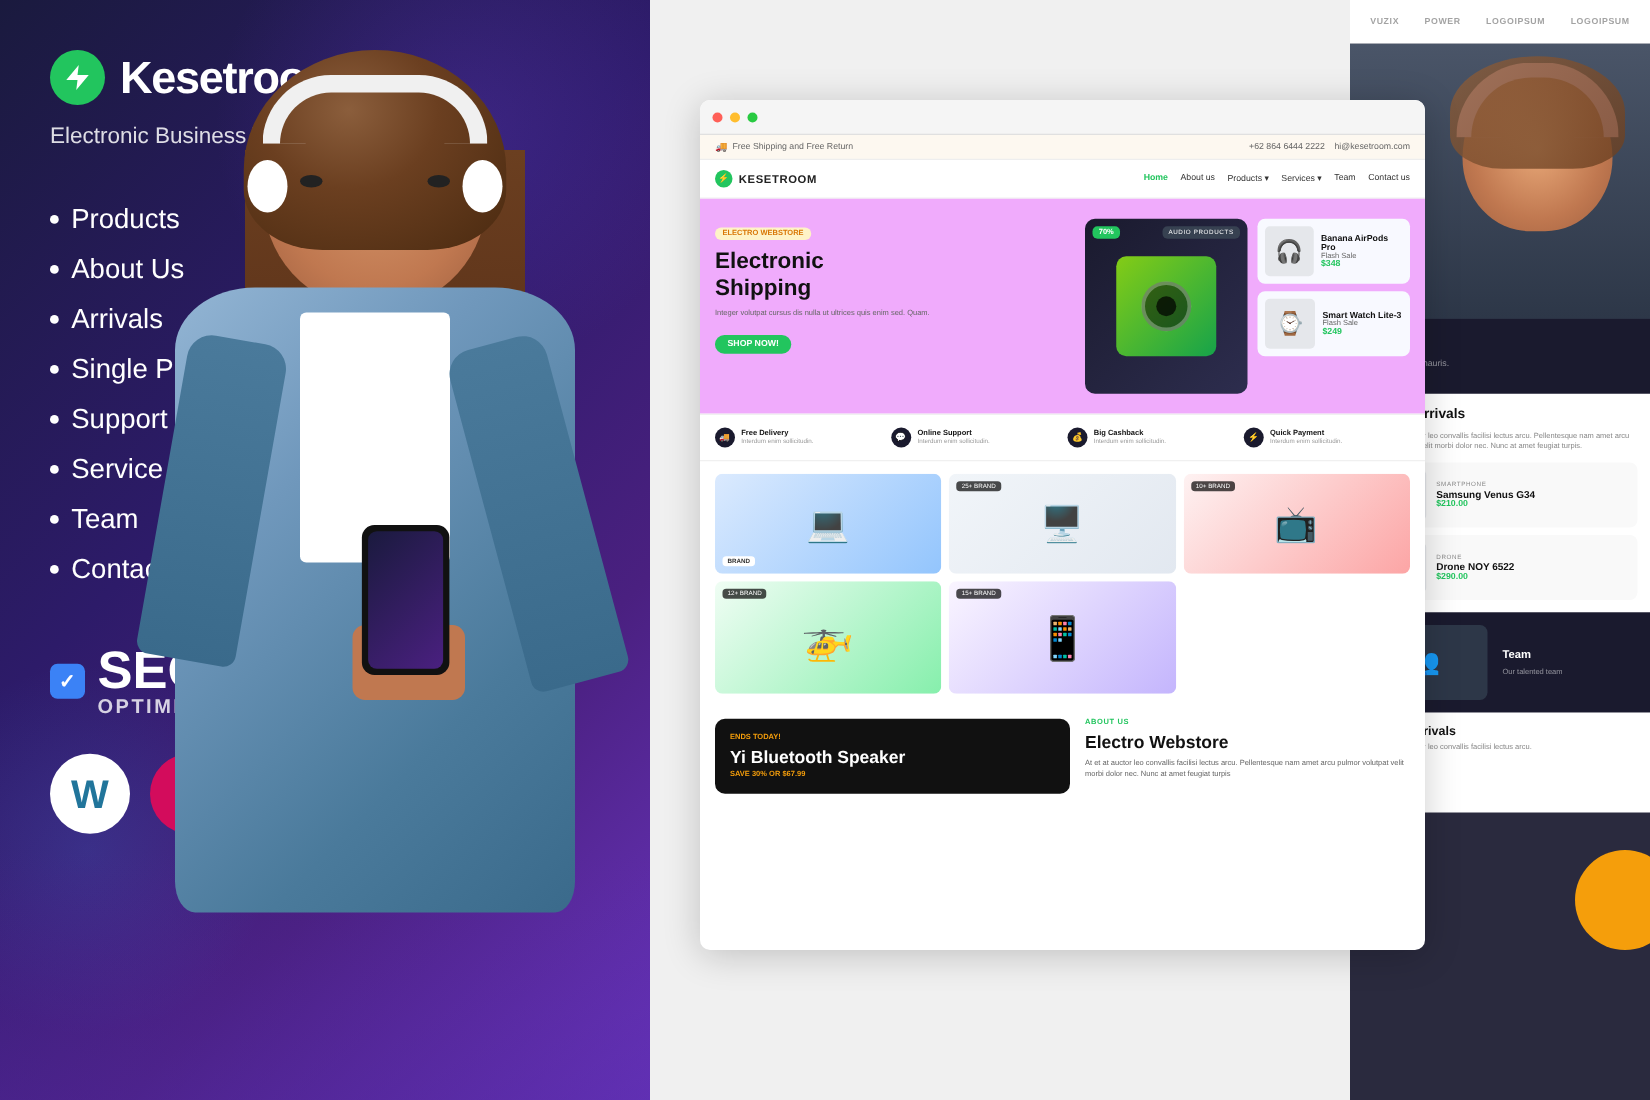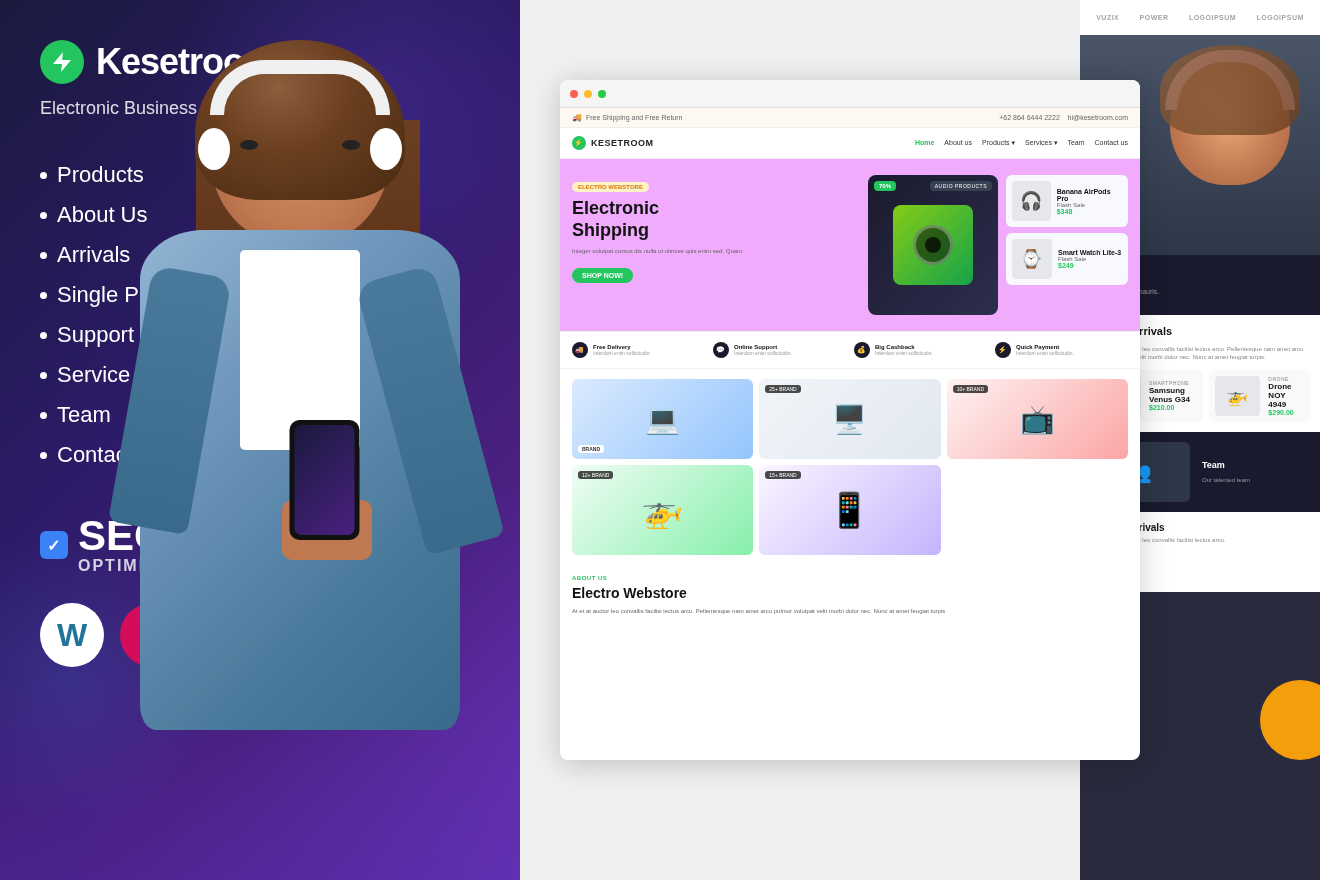--- a/index.html
+++ b/index.html
@@ -677,21 +677,21 @@
 
     .arrivals-desc {
       font-size: 6px;
       color: #888;
       margin-bottom: 8px;
       line-height: 1.4;
     }
 
     .arrival-items {
       display: flex;
-      flex-direction: row;
+      flex-direction: column;
       gap: 6px;
     }
 
     .arrival-item {
       display: flex;
       align-items: center;
       gap: 8px;
       padding: 6px;
       background: #f9f9f9;
       border-radius: 6px;
@@ -1291,20 +1291,25 @@
           </div>
           <div class="prod-card">
             <div class="prod-card-img prod-bg-5" style="height:90px;">
               <span style="font-size:34px;">📱</span>
               <div class="prod-card-num">15+ BRAND</div>
             </div>
           </div>
         </div>
 
         <div class="about-section">
+          <div class="about-left">
+            <div class="about-ends">ENDS TODAY!</div>
+            <div class="about-title">Yi Bluetooth Speaker</div>
+            <div class="about-save">SAVE 30% OR $67.99</div>
+          </div>
           <div class="about-right">
             <div class="about-label">ABOUT US</div>
             <div class="about-heading">Electro Webstore</div>
             <div class="about-text">At et at auctor leo convallis facilisi lectus arcu. Pellentesque nam amet arcu pulmor volutpat velit morbi dolor nec. Nunc at amet feugiat turpis</div>
           </div>
         </div>
 
       </div>
     </div>
   </div>
@@ -1350,21 +1355,21 @@
           <div class="arrival-info">
             <div class="arrival-badge">SMARTPHONE</div>
             <div class="arrival-name">Samsung Venus G34</div>
             <div class="arrival-price">$210.00</div>
           </div>
         </div>
         <div class="arrival-item">
           <div class="arrival-img">🚁</div>
           <div class="arrival-info">
             <div class="arrival-badge">DRONE</div>
-            <div class="arrival-name">Drone NOY 4949</div>
+            <div class="arrival-name">Drone NOY 6522</div>
             <div class="arrival-price">$290.00</div>
           </div>
         </div>
       </div>
     </div>
 
     <div class="team-section">
       <div class="team-img-placeholder">
         <span style="font-size:20px;">👥</span>
       </div>

